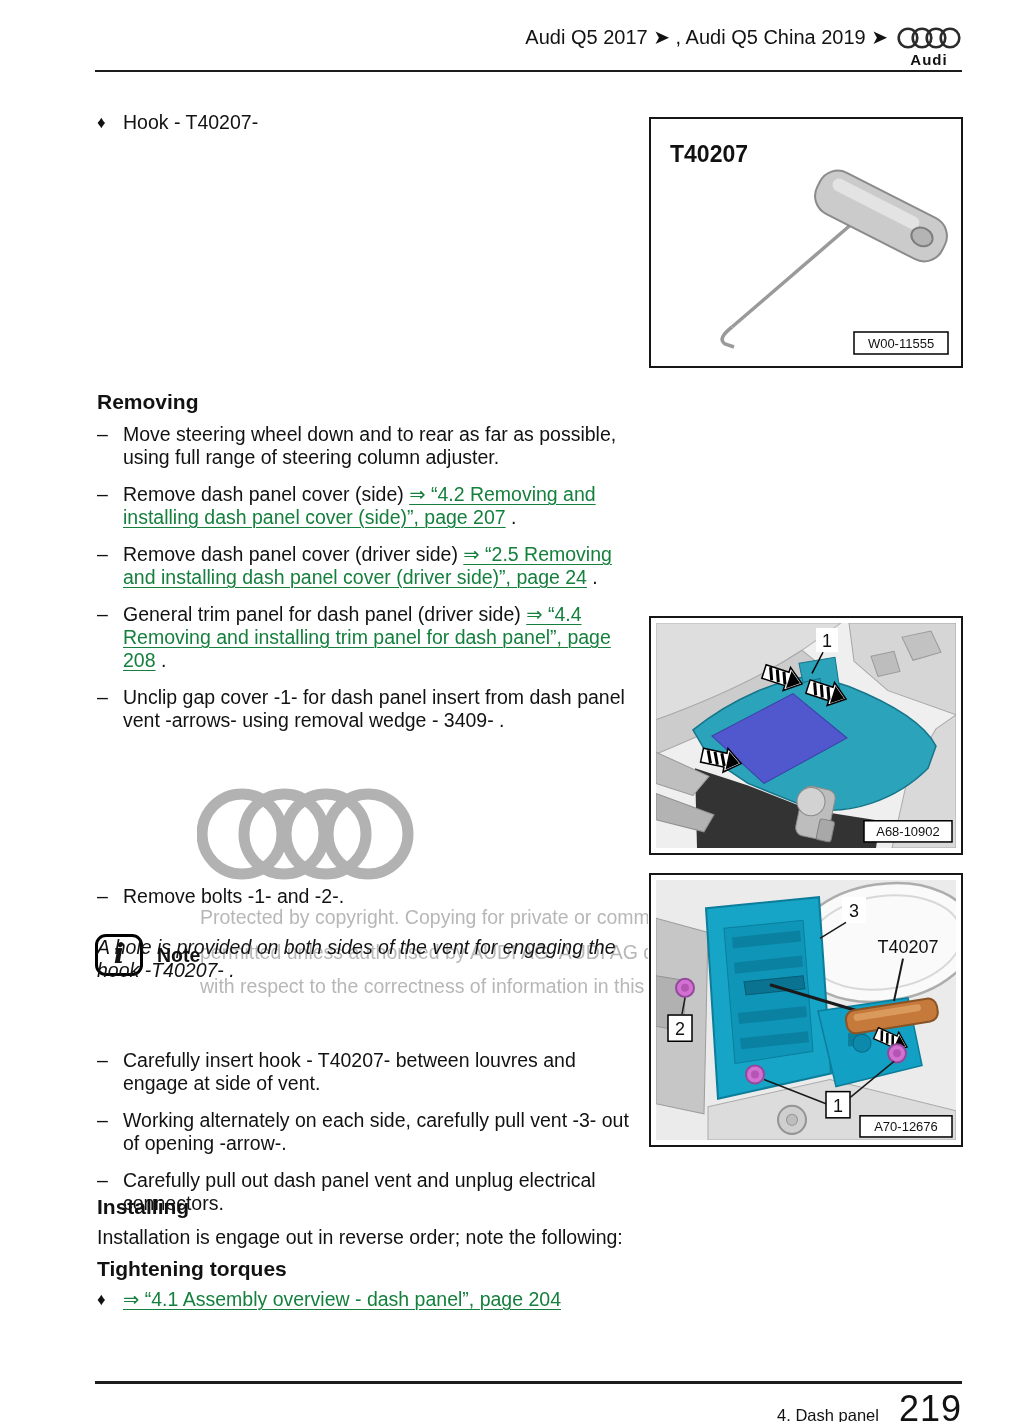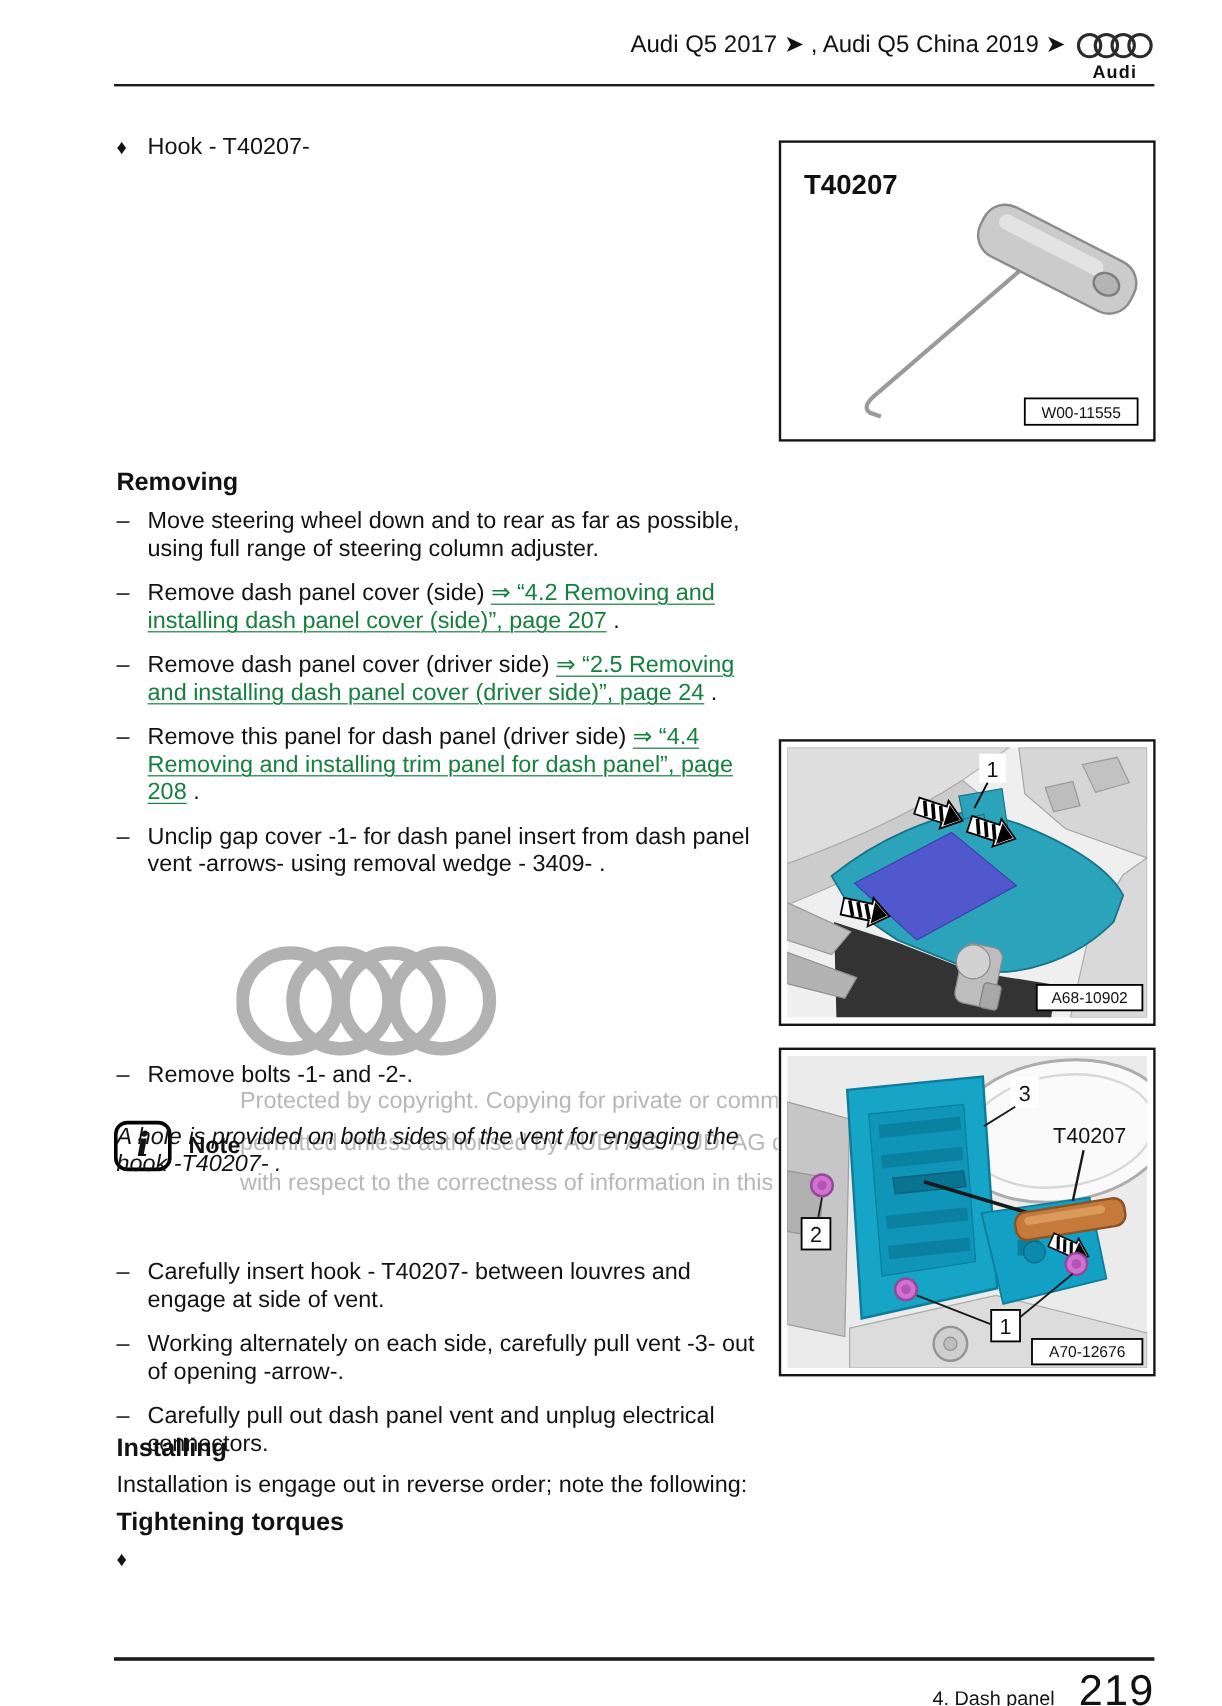--- a/index.html
+++ b/index.html
@@ -131,21 +131,21 @@
   <div class="list-item body-text">
     <span class="dash">–</span>
     <div><span>Remove dash panel cover (side) </span><a class="xref">⇒ “4.2 Removing and installing dash panel cover (side)”, page 207</a><span> .</span></div>
   </div>
   <div class="list-item body-text">
     <span class="dash">–</span>
     <div><span>Remove dash panel cover (driver side) </span><a class="xref">⇒ “2.5 Removing and installing dash panel cover (driver side)”, page 24</a><span> .</span></div>
   </div>
   <div class="list-item body-text">
     <span class="dash">–</span>
-    <div><span>Remove this panel for dash panel (driver side) </span><a class="xref">⇒ “4.4 Removing and installing trim panel for dash panel”, page 208</a><span> .</span></div>
+    <div><span>General trim panel for dash panel (driver side) </span><a class="xref">⇒ “4.4 Removing and installing trim panel for dash panel”, page 208</a><span> .</span></div>
   </div>
   <div class="list-item body-text">
     <span class="dash">–</span>
     <div><span>Unclip gap cover -1- for dash panel insert from dash panel vent -arrows- using removal wedge - 3409- .</span></div>
   </div>
 </div>
 
 <div class="abs figure fig2">
   <svg viewBox="0 0 300 223" preserveAspectRatio="none">
     <defs>
@@ -284,20 +284,21 @@
     <div><span>Carefully pull out dash panel vent and unplug electrical connectors.</span></div>
   </div>
 </div>
 
 <div class="abs installing-block">
   <div class="h-bold mb8">Installing</div>
   <div class="body-text mb8">Installation is engage out in reverse order; note the following:</div>
   <div class="h-bold mb8">Tightening torques</div>
   <div class="bullet-row body-text">
     <span class="diamond">♦</span>
+    <a class="xref">⇒ “4.1 Assembly overview - dash panel”, page 204</a>
   </div>
 </div>
 
 <div class="abs rule footer-rule"></div>
 <div class="abs footer-text">
   <span class="footer-section">4. Dash panel</span>
   <span class="footer-page">219</span>
 </div>
 
 </body></html>

